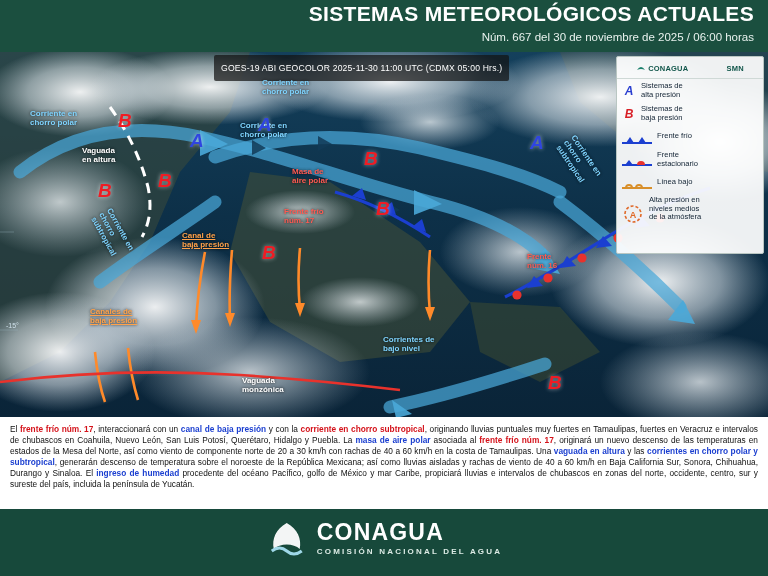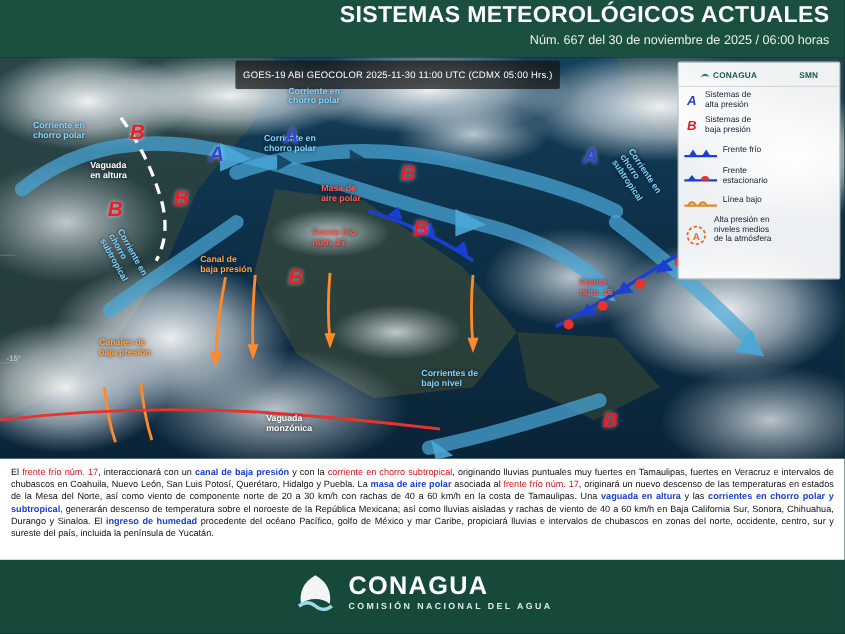--- a/index.html
+++ b/index.html
@@ -48,34 +48,34 @@
     font-size:12px;font-weight:bold;font-style:italic;
   }
   .badge-a{color:#2a3fd0;}
   .badge-b{color:#d81f26;}
   .sw{width:30px;height:10px;position:relative;flex:0 0 30px;}
 
   
   .ann{position:absolute;font-size:8px;font-weight:bold;line-height:1.12;text-shadow:0 0 3px rgba(0,0,0,.85);}
   .ann.blue{color:#7fd4ff;}
   .ann.red{color:#ff5a52;}
-  .ann.orange{color:#ffa24a;}
+  .ann.orange{color:#ffa24a;text-decoration:underline;}
   .ann.white{color:#ffffff;}
   .lbl-A{position:absolute;color:#2f45e0;font-size:19px;font-weight:bold;font-style:italic;text-shadow:0 0 4px rgba(255,255,255,.55);}
   .lbl-B{position:absolute;color:#ee1c24;font-size:19px;font-weight:bold;font-style:italic;text-shadow:0 0 4px rgba(255,255,255,.55);}
 
   
   .textblock{
     position:absolute;left:0;top:417px;width:768px;height:92px;background:#ffffff;
     padding:7px 10px 0 10px;box-sizing:border-box;
   }
   .textblock p{
     margin:0;font-size:8.3px;line-height:1.32;color:#111;text-align:justify;
   }
-  .tb-red{color:#d4121a;font-weight:normal;}
+  .tb-red{color:#d4121a;font-weight:bold;}
   .tb-blue{color:#1b3fd0;font-weight:bold;}
 
   
   .footer{position:absolute;left:0;top:509px;width:768px;height:67px;background:#17493b;}
   .footer .fwrap{
     position:absolute;left:50%;top:8px;transform:translateX(-50%);
     display:flex;align-items:center;gap:9px;
   }
   .footer .fname{font-size:23px;font-weight:bold;color:#fff;letter-spacing:1.2px;line-height:1;}
   .footer .fsub{font-size:8px;color:#dcebe5;letter-spacing:2.2px;margin-top:3px;font-weight:bold;}

